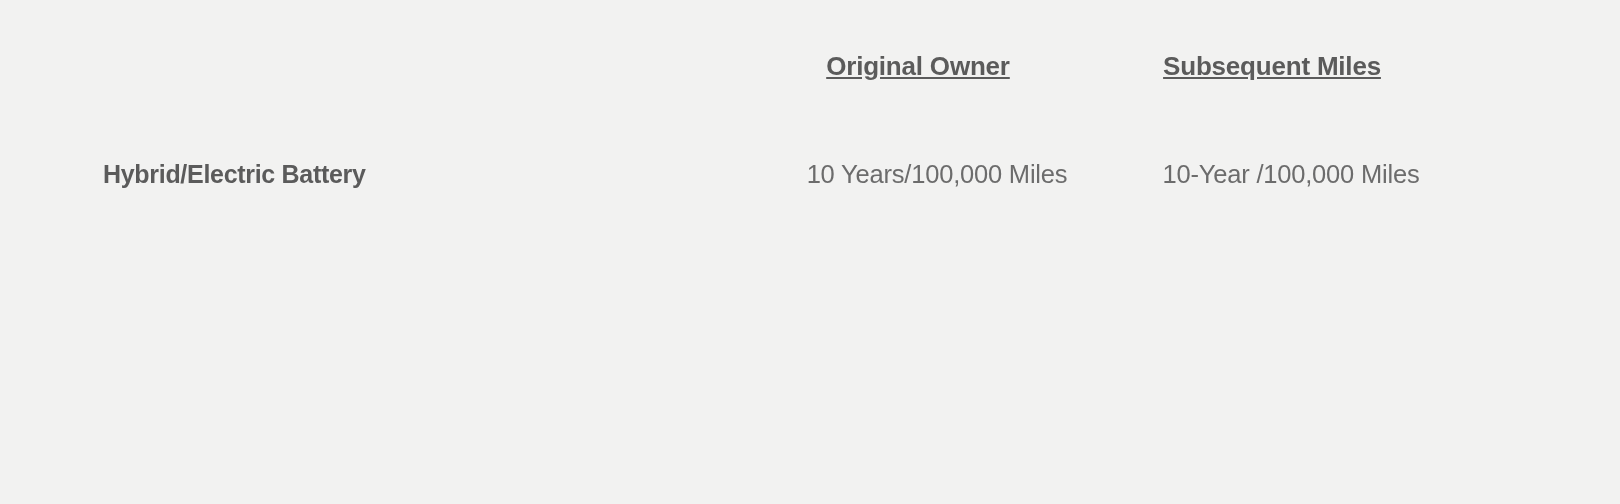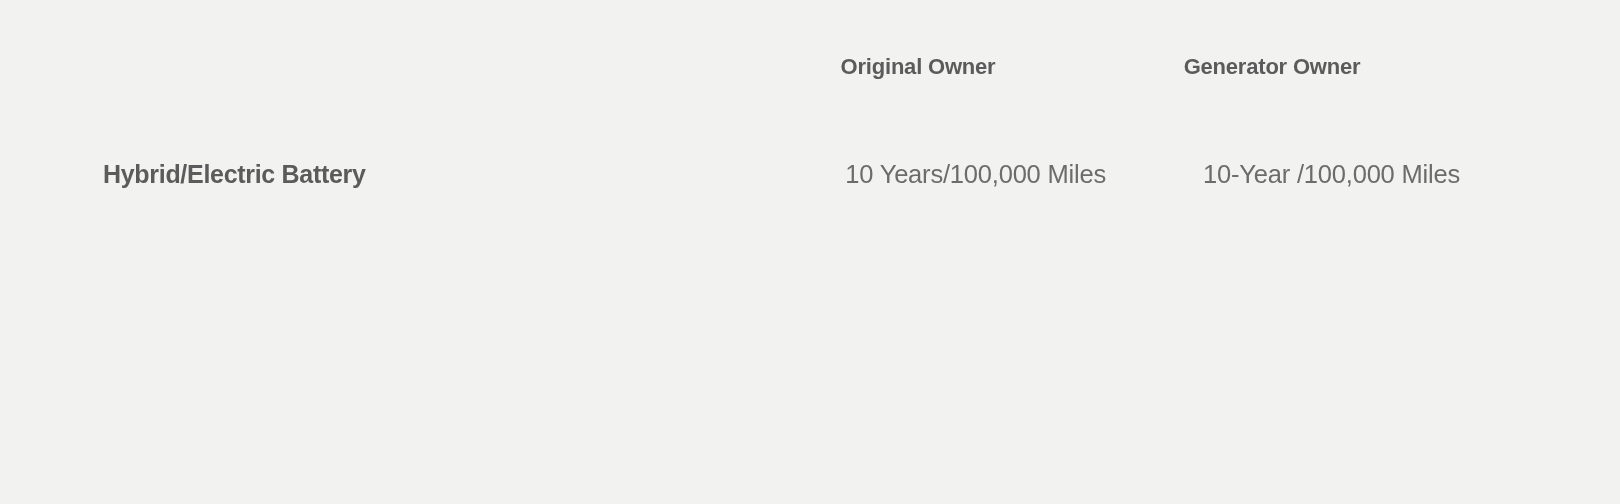--- a/index.html
+++ b/index.html
@@ -24,23 +24,24 @@
   .warranty-table col.col-feature { width: 752px; }
   .warranty-table col.col-value   { width: 354px; }
   .warranty-table col.col-tail    { width: 160px; }
 
   thead th {
     padding: 0;
     margin: 0;
     height: 133px;
     vertical-align: middle;
     font-weight: bold;
-    font-size: 22px;
+    font-size: 26px;
     color: #5b5b5b;
     letter-spacing: -0.2px;
+    text-decoration: underline;
   }
 
   thead th.head-feature { }
 
   thead th.head-value {
     text-align: center;
     padding-right: 22px;
   }
 
   tbody td {
@@ -58,39 +59,39 @@
     letter-spacing: -0.3px;
     white-space: nowrap;
   }
 
   td.cell-value {
     font-weight: normal;
     font-size: 25.5px;
     color: #6c6c6c;
     letter-spacing: -0.2px;
     white-space: nowrap;
-    text-align: right;
+    text-align: center;
     padding-left: 16px;
   }
 </style>
 </head>
 <body>
 
 <table class="warranty-table">
   <colgroup>
     <col class="col-feature">
     <col class="col-value">
     <col class="col-value">
     <col class="col-tail">
   </colgroup>
   <thead>
     <tr>
       <th class="head-feature"></th>
       <th class="head-value">Original Owner</th>
-      <th class="head-value">Generator Owner</th>
+      <th class="head-value">Subsequent Miles</th>
       <th></th>
     </tr>
   </thead>
   <tbody>
     <tr>
       <td class="cell-feature">Hybrid/Electric Battery</td>
       <td class="cell-value">10 Years/100,000 Miles</td>
       <td class="cell-value">10-Year /100,000 Miles</td>
       <td></td>
     </tr>

